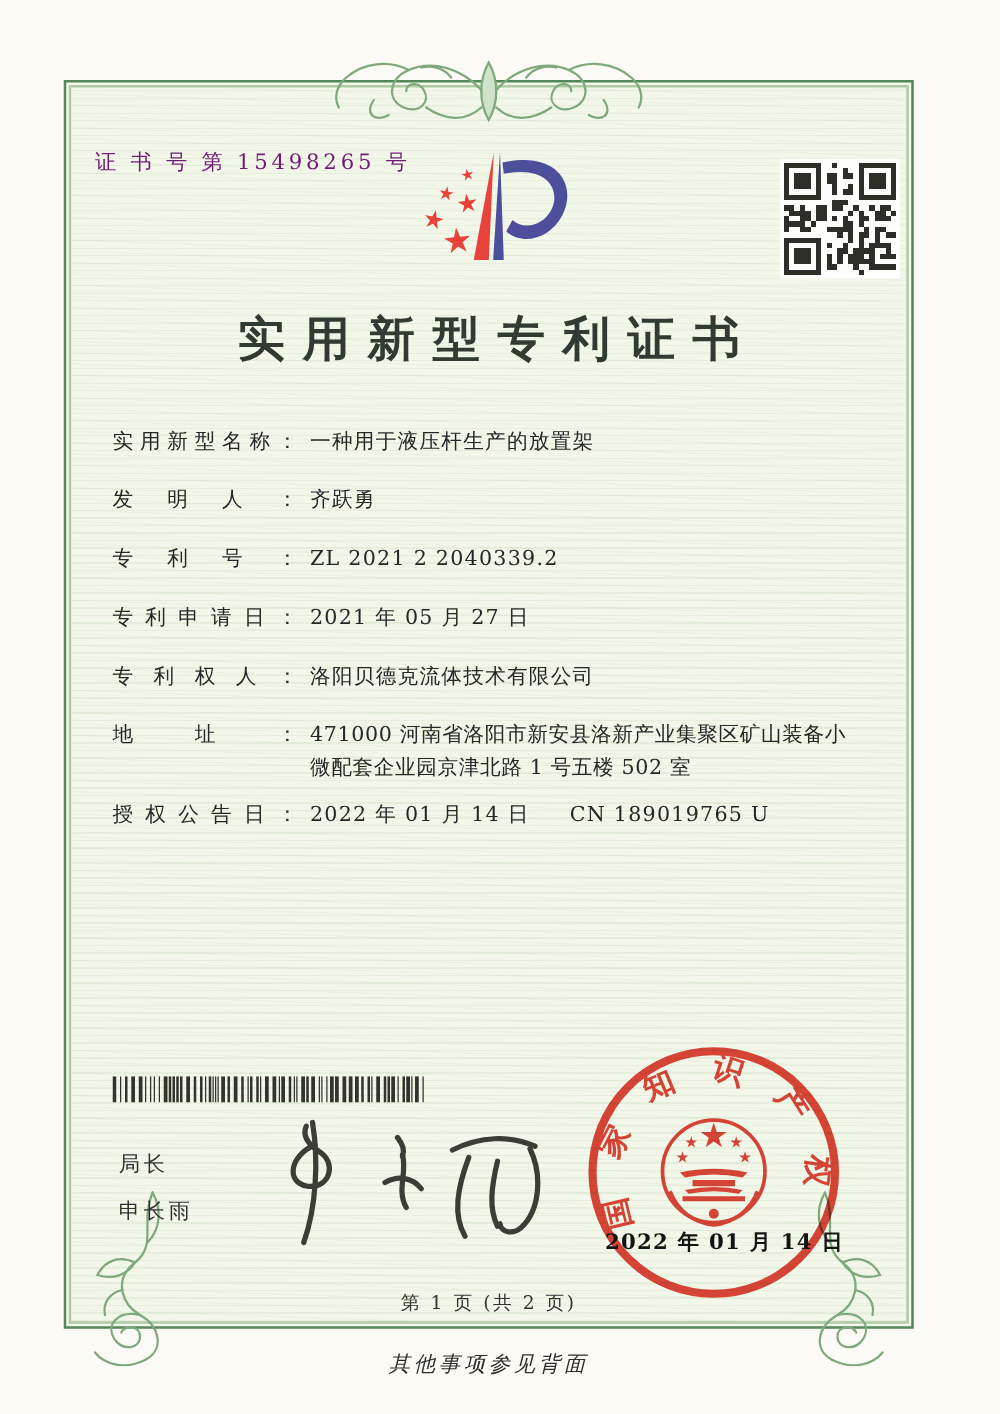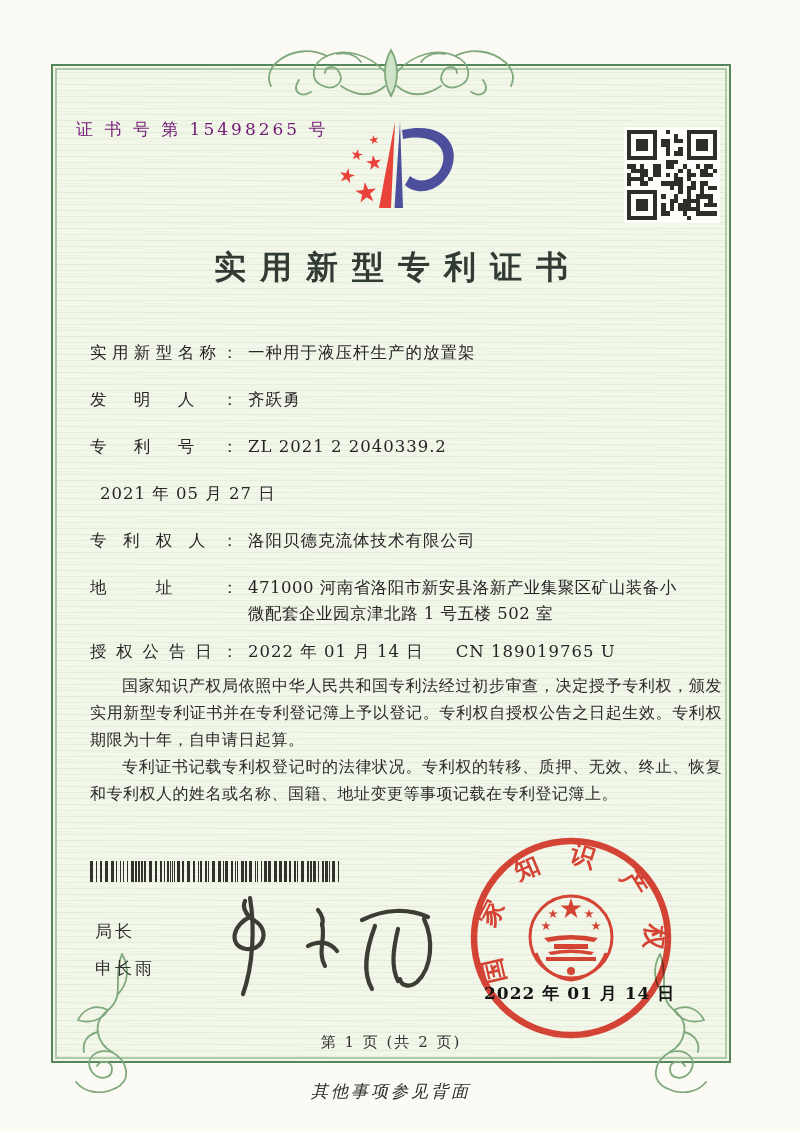--- a/index.html
+++ b/index.html
@@ -30,21 +30,21 @@
   .cert-no {
     position:absolute; left:76px; top:118px;
     font-size:17px; letter-spacing:3px; color:#701a75;
   }
 
   .logo { position:absolute; left:322px; top:118px; }
   .qr { position:absolute; left:624px; top:127px; width:96px; height:96px; background:#fdfdfb; padding:3px; }
 
   .title {
     position:absolute; left:51px; top:246px; width:680px;
-    text-align:center; font-size:32px; font-weight:700;
+    text-align:center; font-size:38px; font-weight:700;
     letter-spacing:14px; color:#313b34; text-indent:14px;
   }
 
   .fields { position:absolute; left:90px; top:340px; width:634px; font-size:16.5px; line-height:26px; color:#262626; }
   .frow { margin-bottom:21px; display:flex; align-items:flex-start; }
   .flabel { display:inline-block; width:148px; min-width:148px; text-align:justify; text-align-last:justify; }
   .fvalue { display:inline-block; margin-left:10px; letter-spacing:1px; }
   .frow.address { margin-bottom:12px; }
   .frow.address .fvalue { max-width:440px; letter-spacing:0.5px; }
   .grant-row { display:flex; align-items:flex-start; }
@@ -280,20 +280,21 @@
     </div>
     <div class="frow">
       <span class="flabel">发明人：</span>
       <span class="fvalue">齐跃勇</span>
     </div>
     <div class="frow">
       <span class="flabel">专利号：</span>
       <span class="fvalue">ZL 2021 2 2040339.2</span>
     </div>
     <div class="frow">
+      <span class="flabel">专利申请日：</span>
       <span class="fvalue">2021 年 05 月 27 日</span>
     </div>
     <div class="frow">
       <span class="flabel">专利权人：</span>
       <span class="fvalue">洛阳贝德克流体技术有限公司</span>
     </div>
     <div class="frow address">
       <span class="flabel">地址：</span>
       <span class="fvalue">471000 河南省洛阳市新安县洛新产业集聚区矿山装备小微配套企业园京津北路 1 号五楼 502 室</span>
     </div>
@@ -301,24 +302,20 @@
       <span class="pair">
         <span class="flabel">授权公告日：</span>
         <span class="fvalue">2022 年 01 月 14 日</span>
       </span>
       <span class="pair">
         <span class="fvalue">CN 189019765 U</span>
       </span>
     </div>
   </div>
 
-  <div class="paras">
-    <p>国家知识产权局依照中华人民共和国专利法经过初步审查，决定授予专利权，颁发实用新型专利证书并在专利登记簿上予以登记。专利权自授权公告之日起生效。专利权期限为十年，自申请日起算。</p>
-    <p>专利证书记载专利权登记时的法律状况。专利权的转移、质押、无效、终止、恢复和专利权人的姓名或名称、国籍、地址变更等事项记载在专利登记簿上。</p>
-  </div>
 
   <svg class="barcode" width="254" height="21" viewBox="0 0 254 21">
     <g id="bc-bars" fill="#33332e">
         <rect x="0" y="0" width="3" height="21"></rect>
         <rect x="6" y="0" width="1" height="21"></rect>
         <rect x="10" y="0" width="2" height="21"></rect>
         <rect x="15" y="0" width="3" height="21"></rect>
         <rect x="21" y="0" width="3" height="21"></rect>
         <rect x="26" y="0" width="1" height="21"></rect>
         <rect x="30" y="0" width="1" height="21"></rect>

